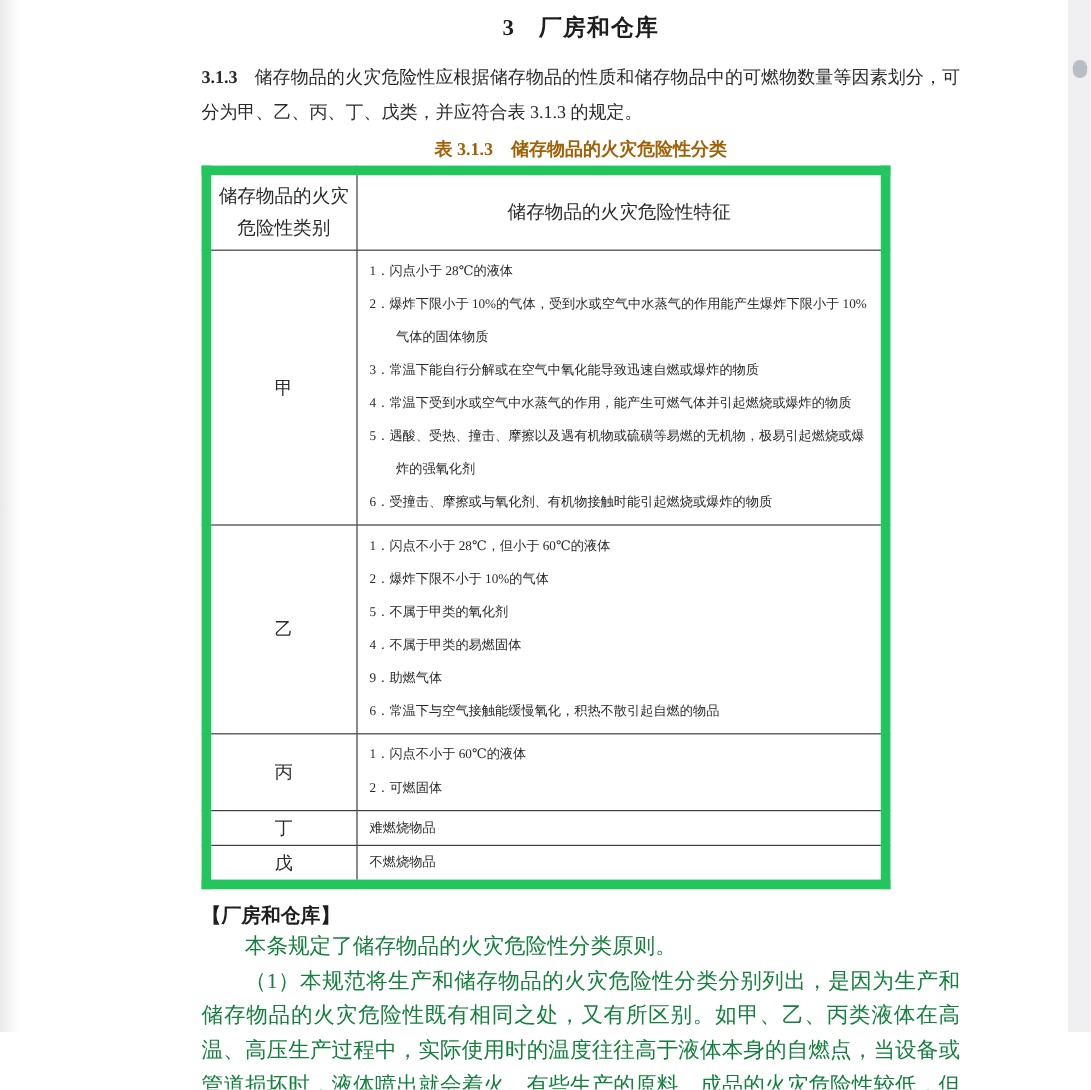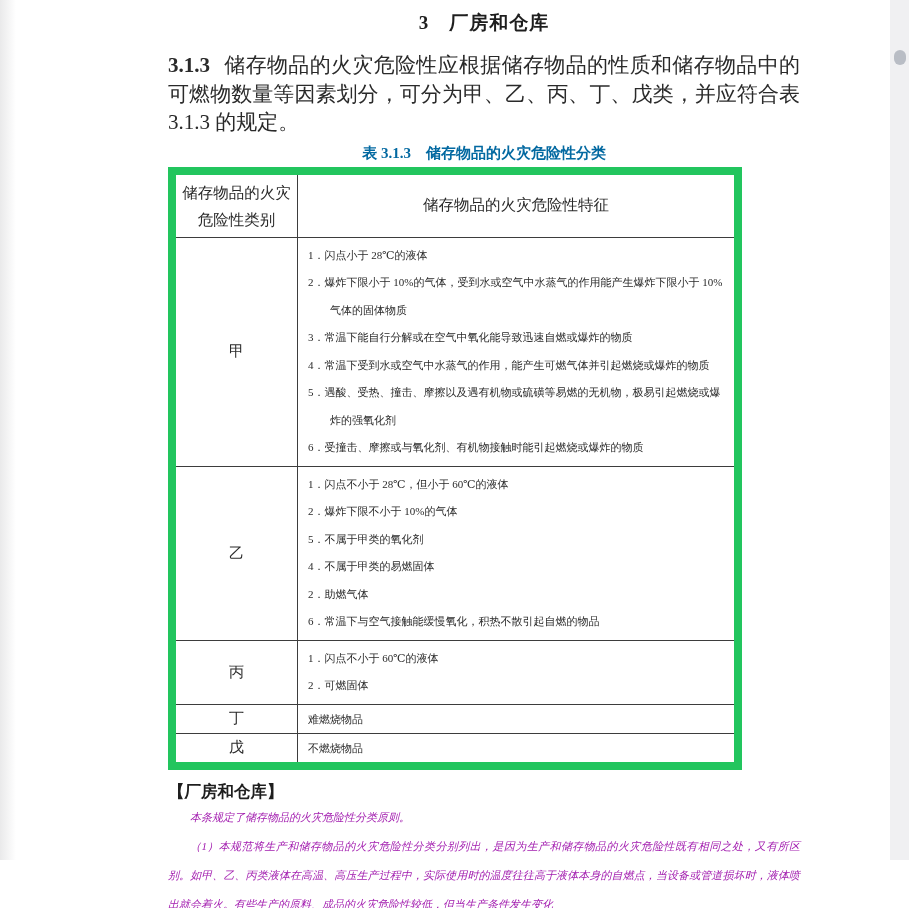--- a/index.html
+++ b/index.html
@@ -35,31 +35,31 @@
   .doc-title {
     margin: 10px 0 0 0;
     font-size: 19px; font-weight: bold;
     text-align: center;
     letter-spacing: 1px;
     color: #1e1e1e;
   }
 
   .clause {
     margin: 15px 0 0 0;
-    font-size: 21px; line-height: 28.5px;
+    font-size: 15px; line-height: 28.5px;
     text-align: justify;
     color: #2a2a2a;
   }
   .clause-num { font-weight: bold; margin-right: 14px; }
 
   .tbl-caption {
     margin: 7px 0 4px 0;
     font-size: 15px; font-weight: bold;
     text-align: center;
-    color: #0369a1;
+    color: #a16207;
   }
 
   table.haz {
     border-collapse: collapse;
     width: 574px;
     table-layout: fixed;
   }
   table.haz th, table.haz td {
     border: 1px solid #3d3d3d;
     font-weight: normal;
@@ -82,25 +82,24 @@
   tr.short td { height: 20px; }
   tr.hdr th { height: 54px; }
 
   .cm-head {
     margin: 11px 0 0 0;
     font-size: 16.5px; font-weight: bold;
     color: #1e1e1e;
   }
   .cm {
     margin: 0;
-    font-size: 11px; line-height: 29px;
+    font-size: 18px; line-height: 29px;
     text-align: justify;
     text-indent: 2em;
-    color: #a21caf;
-    font-style: italic;
+    color: #15803d;
   }
 </style>
 </head>
 <body>
 
 <div class="page">
   <div class="edge-shadow"></div>
 
   <div class="content">
 
@@ -129,21 +128,21 @@
         </td>
       </tr>
 
       <tr>
         <td class="cat">乙</td>
         <td class="feat">
           <div class="item">1．闪点不小于 28℃，但小于 60℃的液体</div>
           <div class="item">2．爆炸下限不小于 10%的气体</div>
           <div class="item">5．不属于甲类的氧化剂</div>
           <div class="item">4．不属于甲类的易燃固体</div>
-          <div class="item">2．助燃气体</div>
+          <div class="item">9．助燃气体</div>
           <div class="item">6．常温下与空气接触能缓慢氧化，积热不散引起自燃的物品</div>
         </td>
       </tr>
 
       <tr>
         <td class="cat">丙</td>
         <td class="feat">
           <div class="item">1．闪点不小于 60℃的液体</div>
           <div class="item">2．可燃固体</div>
         </td>

